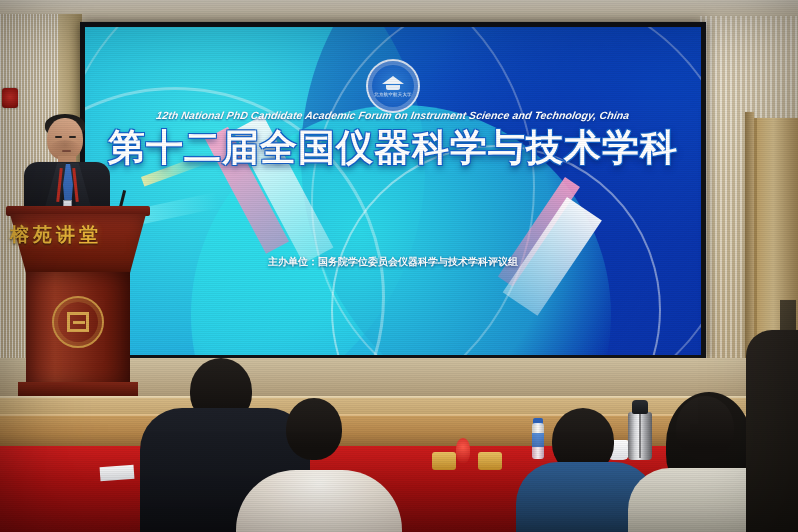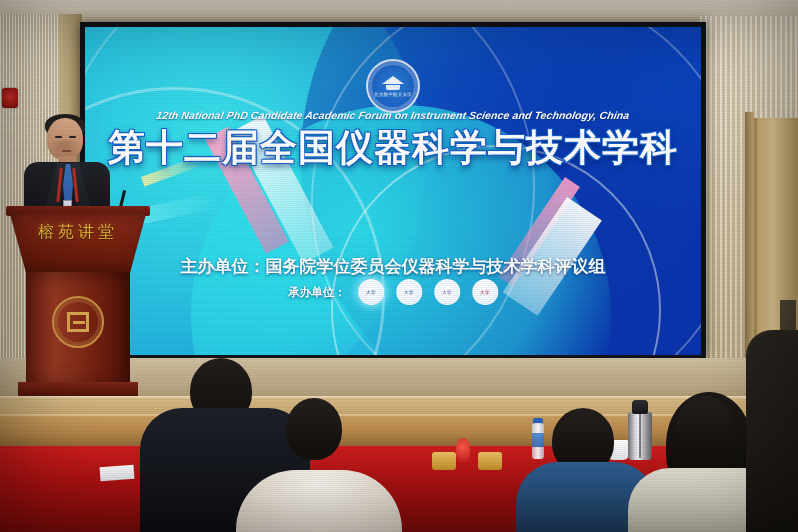--- a/index.html
+++ b/index.html
@@ -174,21 +174,21 @@
   .title-cn1 { top: 96px; font-size: 37px; letter-spacing: 1px; }
   .title-cn2 { top: 140px; font-size: 37px; letter-spacing: 2px; }
   .date-line {
     position: absolute; left: 50%; top: 190px; transform: translateX(-50%);
     font-size: 17px; font-weight: 700; color: #ffffff; white-space: nowrap;
     letter-spacing: 1px;
     text-shadow: 0 2px 4px rgba(0,30,90,.6);
   }
   .host-line {
     position: absolute; left: 50%; top: 228px; transform: translateX(-50%);
-    font-size: 17px; font-weight: 700; color: #ffffff; white-space: nowrap;
+    font-size: 10px; font-weight: 700; color: #ffffff; white-space: nowrap;
     text-shadow: 0 1px 3px rgba(0,30,90,.7);
   }
   .coorg-row {
     position: absolute; left: 50%; top: 252px; transform: translateX(-50%);
     display: flex; align-items: center; gap: 12px; white-space: nowrap;
   }
   .coorg-label {
     font-size: 11.5px; font-weight: 700; color: #fff;
     text-shadow: 0 1px 3px rgba(0,30,90,.7);
   }
@@ -238,22 +238,22 @@
     border-radius: 2px;
   }
   .podium-face {
     position: absolute; left: 10px; top: 214px; width: 136px; height: 60px;
     background: linear-gradient(180deg,#8b2b1b 0%, #75200f 50%, #5e1709 100%);
     clip-path: polygon(0 0, 100% 0, 88% 100%, 12% 100%);
     box-shadow: inset 0 0 18px rgba(0,0,0,.4);
   }
   .podium-sign {
     position: absolute; left: 10px; top: 222px; width: 136px;
-    text-align: center;
-    font-size: 16px; font-weight: 400; letter-spacing: 4px;
+    text-align: left;
+    font-size: 19px; font-weight: 700; letter-spacing: 4px;
     font-family: "DejaVu Sans", "Liberation Sans", sans-serif;
     color: #e9b53a;
     text-shadow: 0 1px 2px rgba(0,0,0,.7), 0 0 6px rgba(233,181,58,.45);
   }
   .podium-body {
     position: absolute; left: 26px; top: 272px; width: 104px; height: 116px;
     background: linear-gradient(90deg,#7a2315 0%, #9a3a23 28%, #6e1d0f 75%, #4e1208 100%);
     box-shadow: inset 0 0 22px rgba(0,0,0,.45);
   }
   .podium-base {
@@ -470,27 +470,20 @@
       <div class="slide-emblem">
         <div class="cap"></div>
         <div class="capbase"></div>
         <div class="em-txt">北京航空航天大学</div>
       </div>
 
       <div class="slide-text">
         <div class="eng-line">12th National PhD Candidate Academic Forum on Instrument Science and Technology, China</div>
         <div class="title-cn1">第十二届全国仪器科学与技术学科</div>
         <div class="host-line">主办单位：国务院学位委员会仪器科学与技术学科评议组</div>
-        <div class="coorg-row">
-          <span class="coorg-label">承办单位：</span>
-          <span class="logo-circ l1">大学</span>
-          <span class="logo-circ l2">大学</span>
-          <span class="logo-circ l3">大学</span>
-          <span class="logo-circ l4">大学</span>
-        </div>
       </div>
     </div>
   </div>
 
   <div class="stage-floor"></div>
 
   <div class="spk-hair"></div>
   <div class="spk-head"></div>
   <div class="spk-face-shadow"></div>
   <div class="spk-eye-l"></div>

